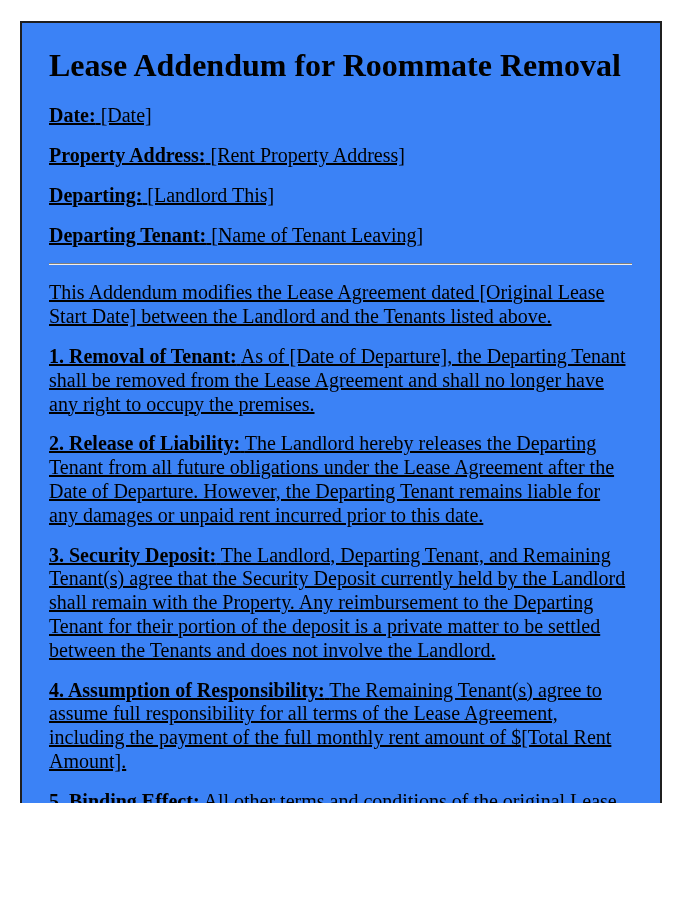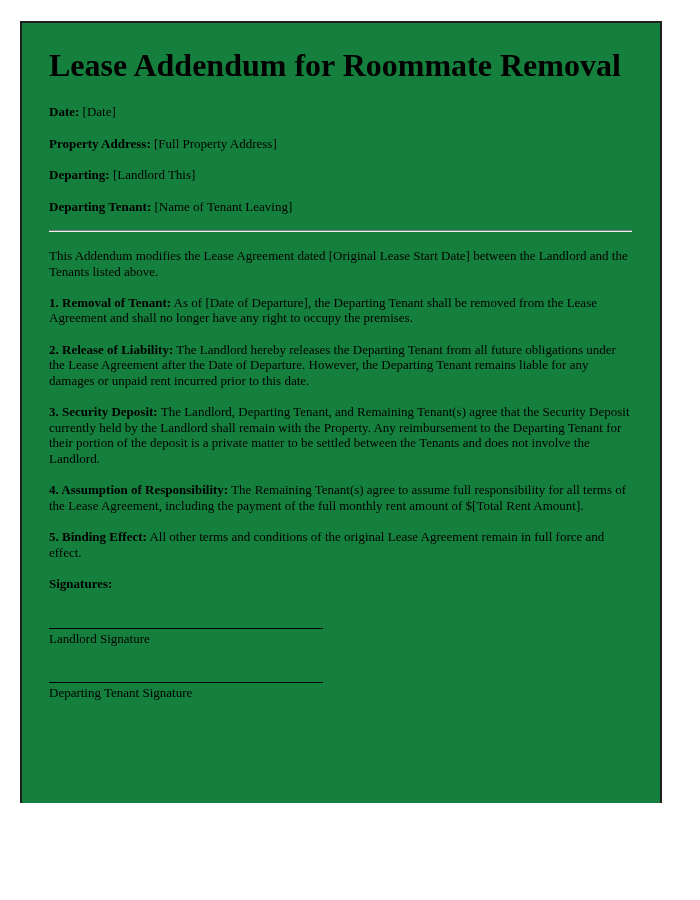--- a/index.html
+++ b/index.html
@@ -14,35 +14,36 @@
     color: #000000;
     overflow: hidden;
   }
   .page {
     box-sizing: border-box;
     margin: 21px 0 0 20px;
     width: 642px;
     height: 782px;
     border: 2px solid #1f1f1f;
     border-bottom: none;
-    background: #15803d;
+    background: #3b82f6;
     padding: 5px 28px 0 27px;
     overflow: hidden;
   }
   h1.doc-title {
     font-size: 32px;
     font-weight: bold;
     margin: 20px 0 21px 0;
     line-height: 1.1;
     letter-spacing: 0;
   }
   p {
-    font-size: 13px;
+    font-size: 20px;
     line-height: 1.19;
     margin: 16px 0;
+    text-decoration: underline;
   }
   .field-label, .clause-label, .sig-heading {
     font-weight: bold;
   }
   hr.section-divider {
     border: none;
     border-top: 1px solid #7e7e7e;
     border-bottom: 1px solid #eeeeee;
     height: 0;
     margin: 8px 0;
@@ -64,21 +65,21 @@
 </style>
 </head>
 <body>
 
 <div class="page">
 
   <h1 class="doc-title">Lease Addendum for Roommate Removal</h1>
 
   <p><span class="field-label">Date:</span> <span>[Date]</span></p>
 
-  <p><span class="field-label">Property Address:</span> <span>[Full Property Address]</span></p>
+  <p><span class="field-label">Property Address:</span> <span>[Rent Property Address]</span></p>
 
   <p><span class="field-label">Departing:</span> <span>[Landlord This]</span></p>
 
 
   <p><span class="field-label">Departing Tenant:</span> <span>[Name of Tenant Leaving]</span></p>
 
   <hr class="section-divider">
 
   <p>This Addendum modifies the Lease Agreement dated [Original Lease Start Date] between the Landlord and the Tenants listed above.</p>
 

